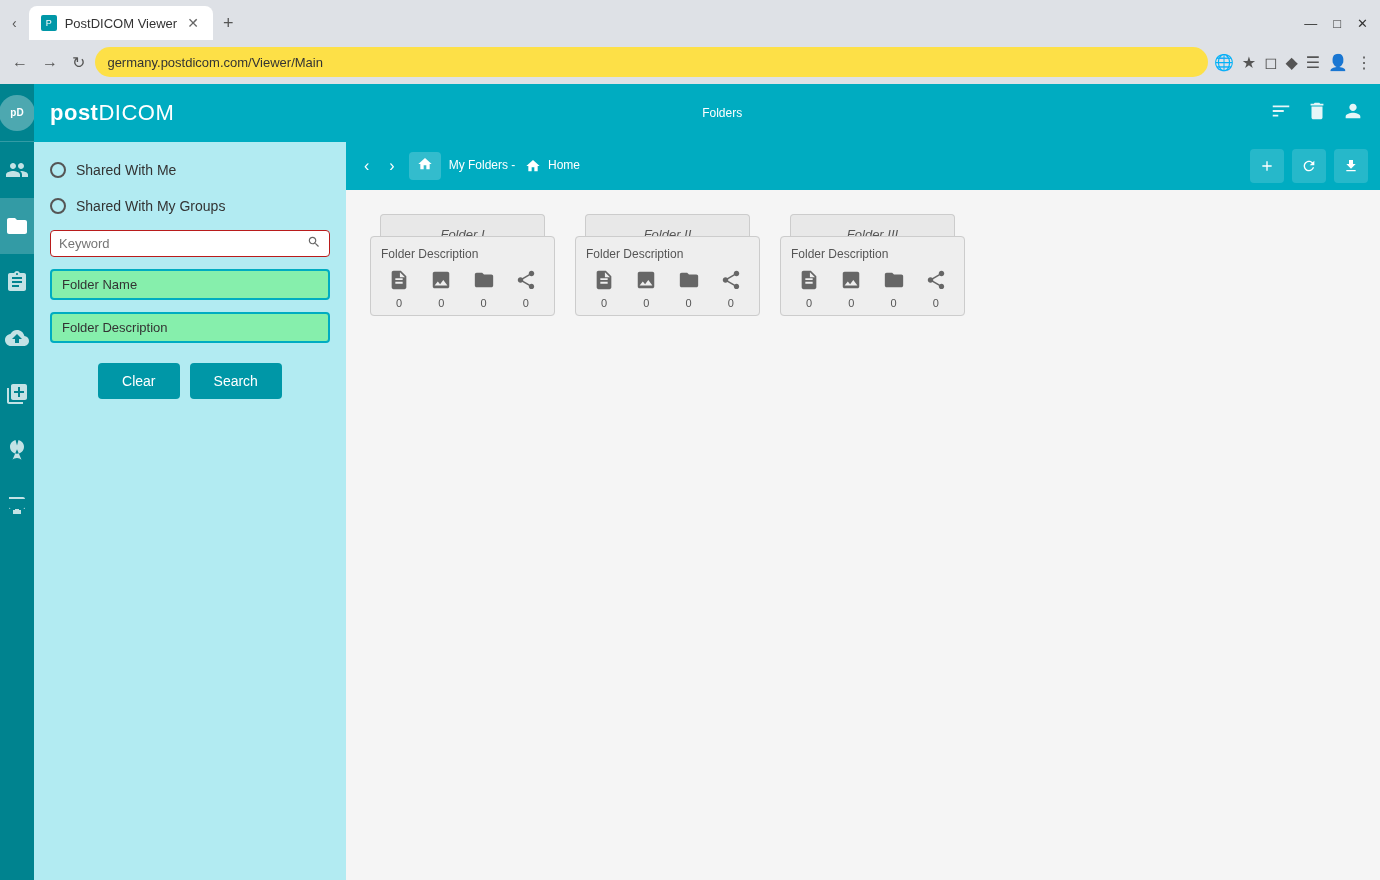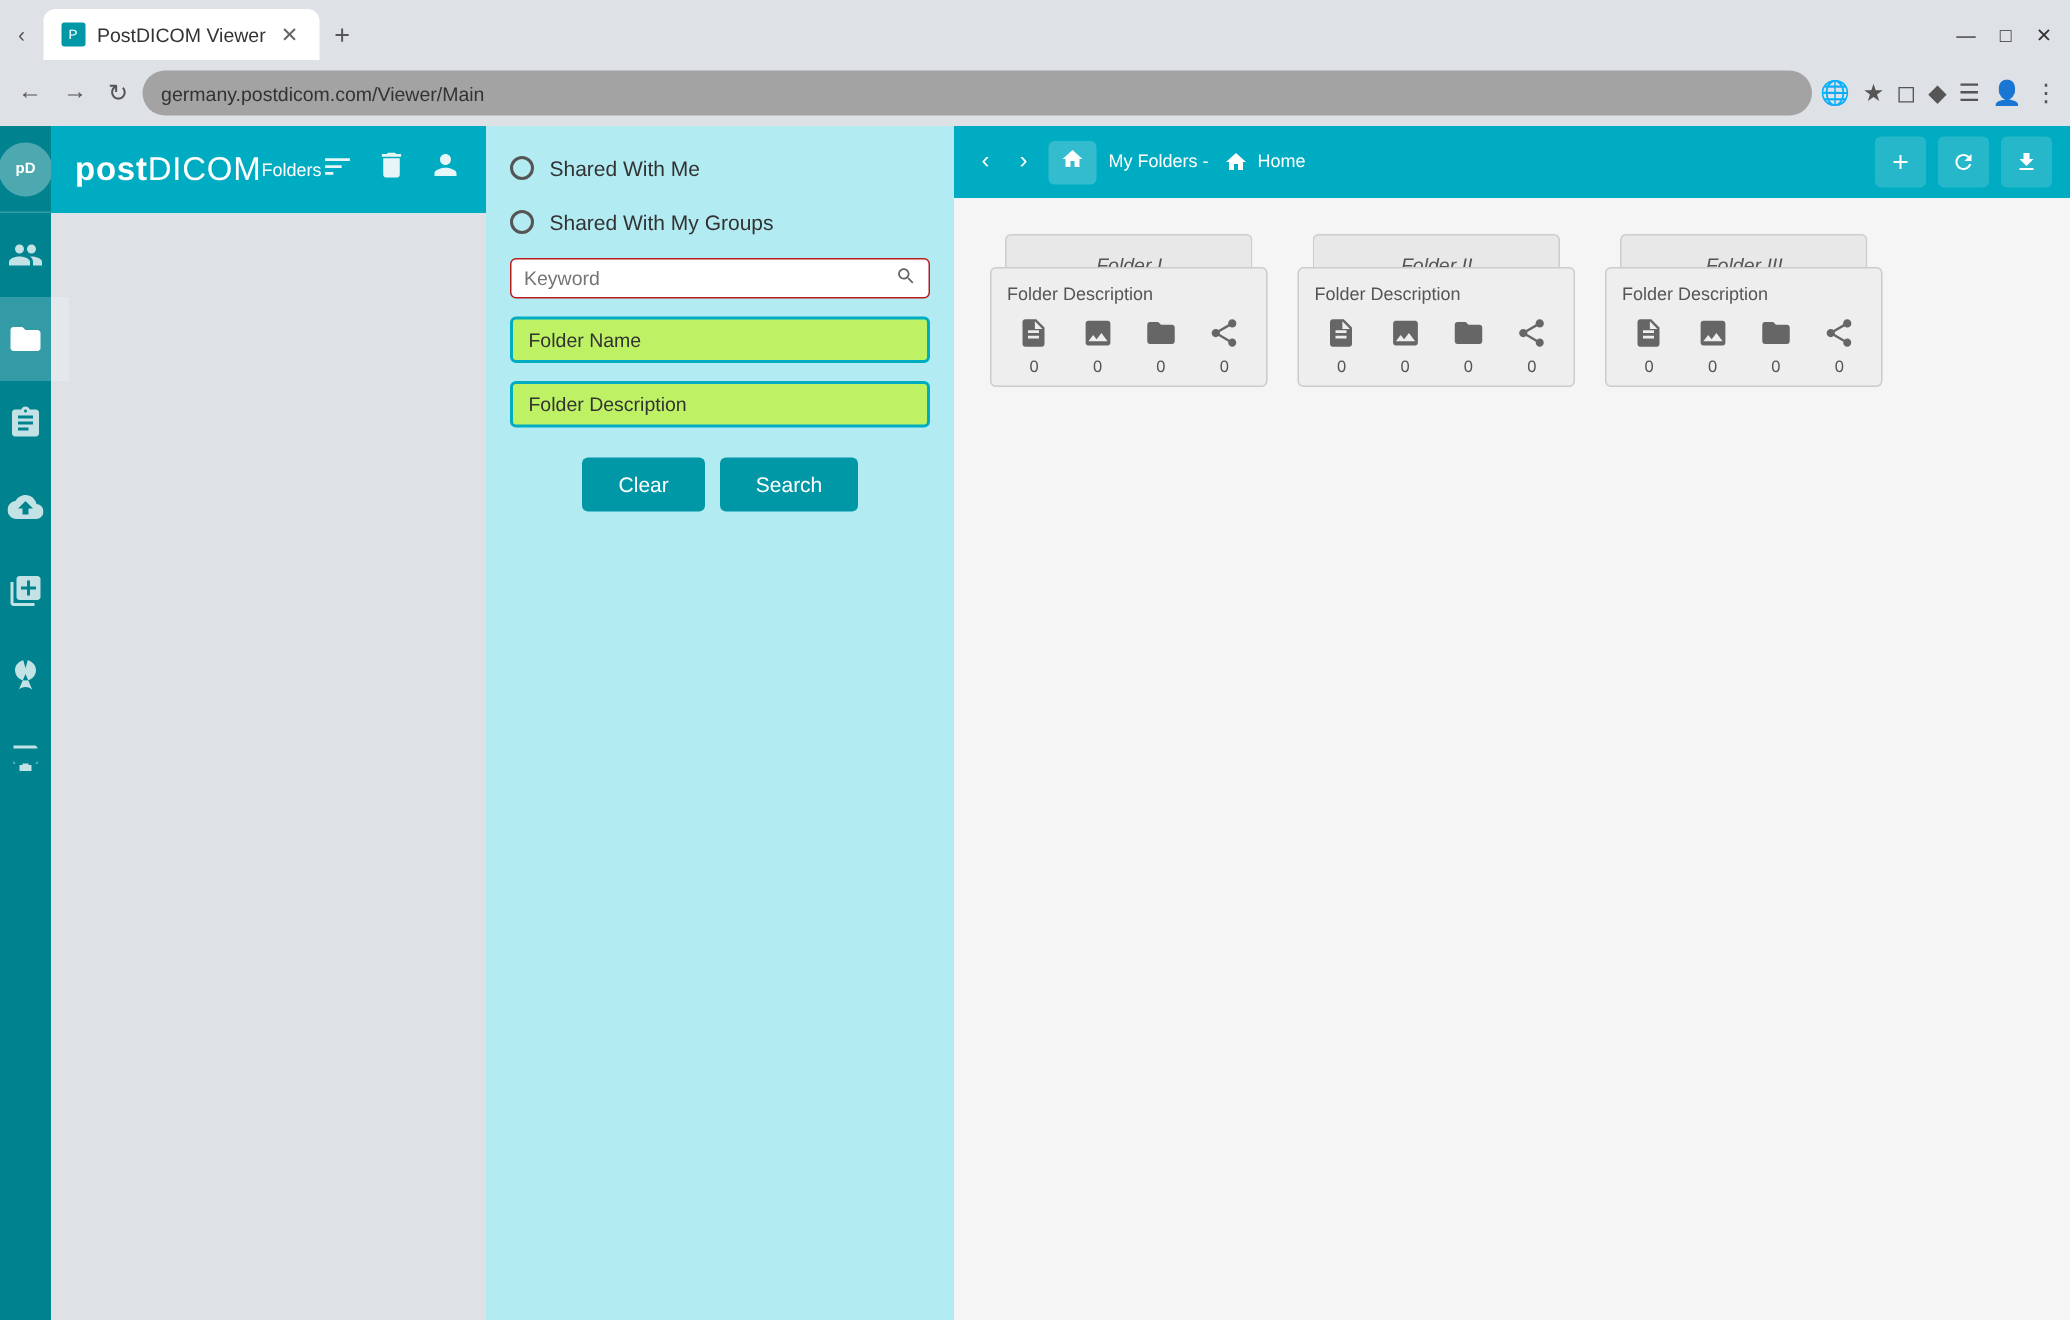--- a/index.html
+++ b/index.html
@@ -99,21 +99,21 @@
       font-size: 16px;
       color: #555;
       padding: 4px;
       border-radius: 50%;
     }
     .address-input {
       flex: 1;
       height: 30px;
       border: none;
       border-radius: 15px;
-      background: #a3a3a3;
+      background: #fde047;
       padding: 0 12px;
       font-size: 13px;
       color: #333;
     }
     .browser-actions {
       display: flex;
       gap: 8px;
       align-items: center;
       font-size: 16px;
       color: #555;
@@ -162,21 +162,21 @@
       color: white;
       cursor: pointer;
       font-size: 20px;
       opacity: 0.85;
     }
     .rail-icon.active { background: rgba(255,255,255,0.2); opacity: 1; }
 
     
     .main-area {
       display: flex;
-      flex-direction: row;
+      flex-direction: column;
       flex: 1;
     }
     .app-header {
       background: #00acc1;
       height: 58px;
       display: flex;
       align-items: center;
       padding: 0 16px;
       color: white;
     }
@@ -259,21 +259,21 @@
       flex: 1;
       font-size: 13px;
       color: #999;
     }
     .keyword-input-wrap .search-icon-inline {
       color: #666;
       font-size: 14px;
     }
 
     .filter-field {
-      background: #bef264;
+      background: #86efac;
       border: 2px solid #00acc1;
       border-radius: 4px;
       padding: 6px 10px;
       font-size: 13px;
       color: #333;
       cursor: pointer;
     }
 
     .btn-row {
       display: flex;

